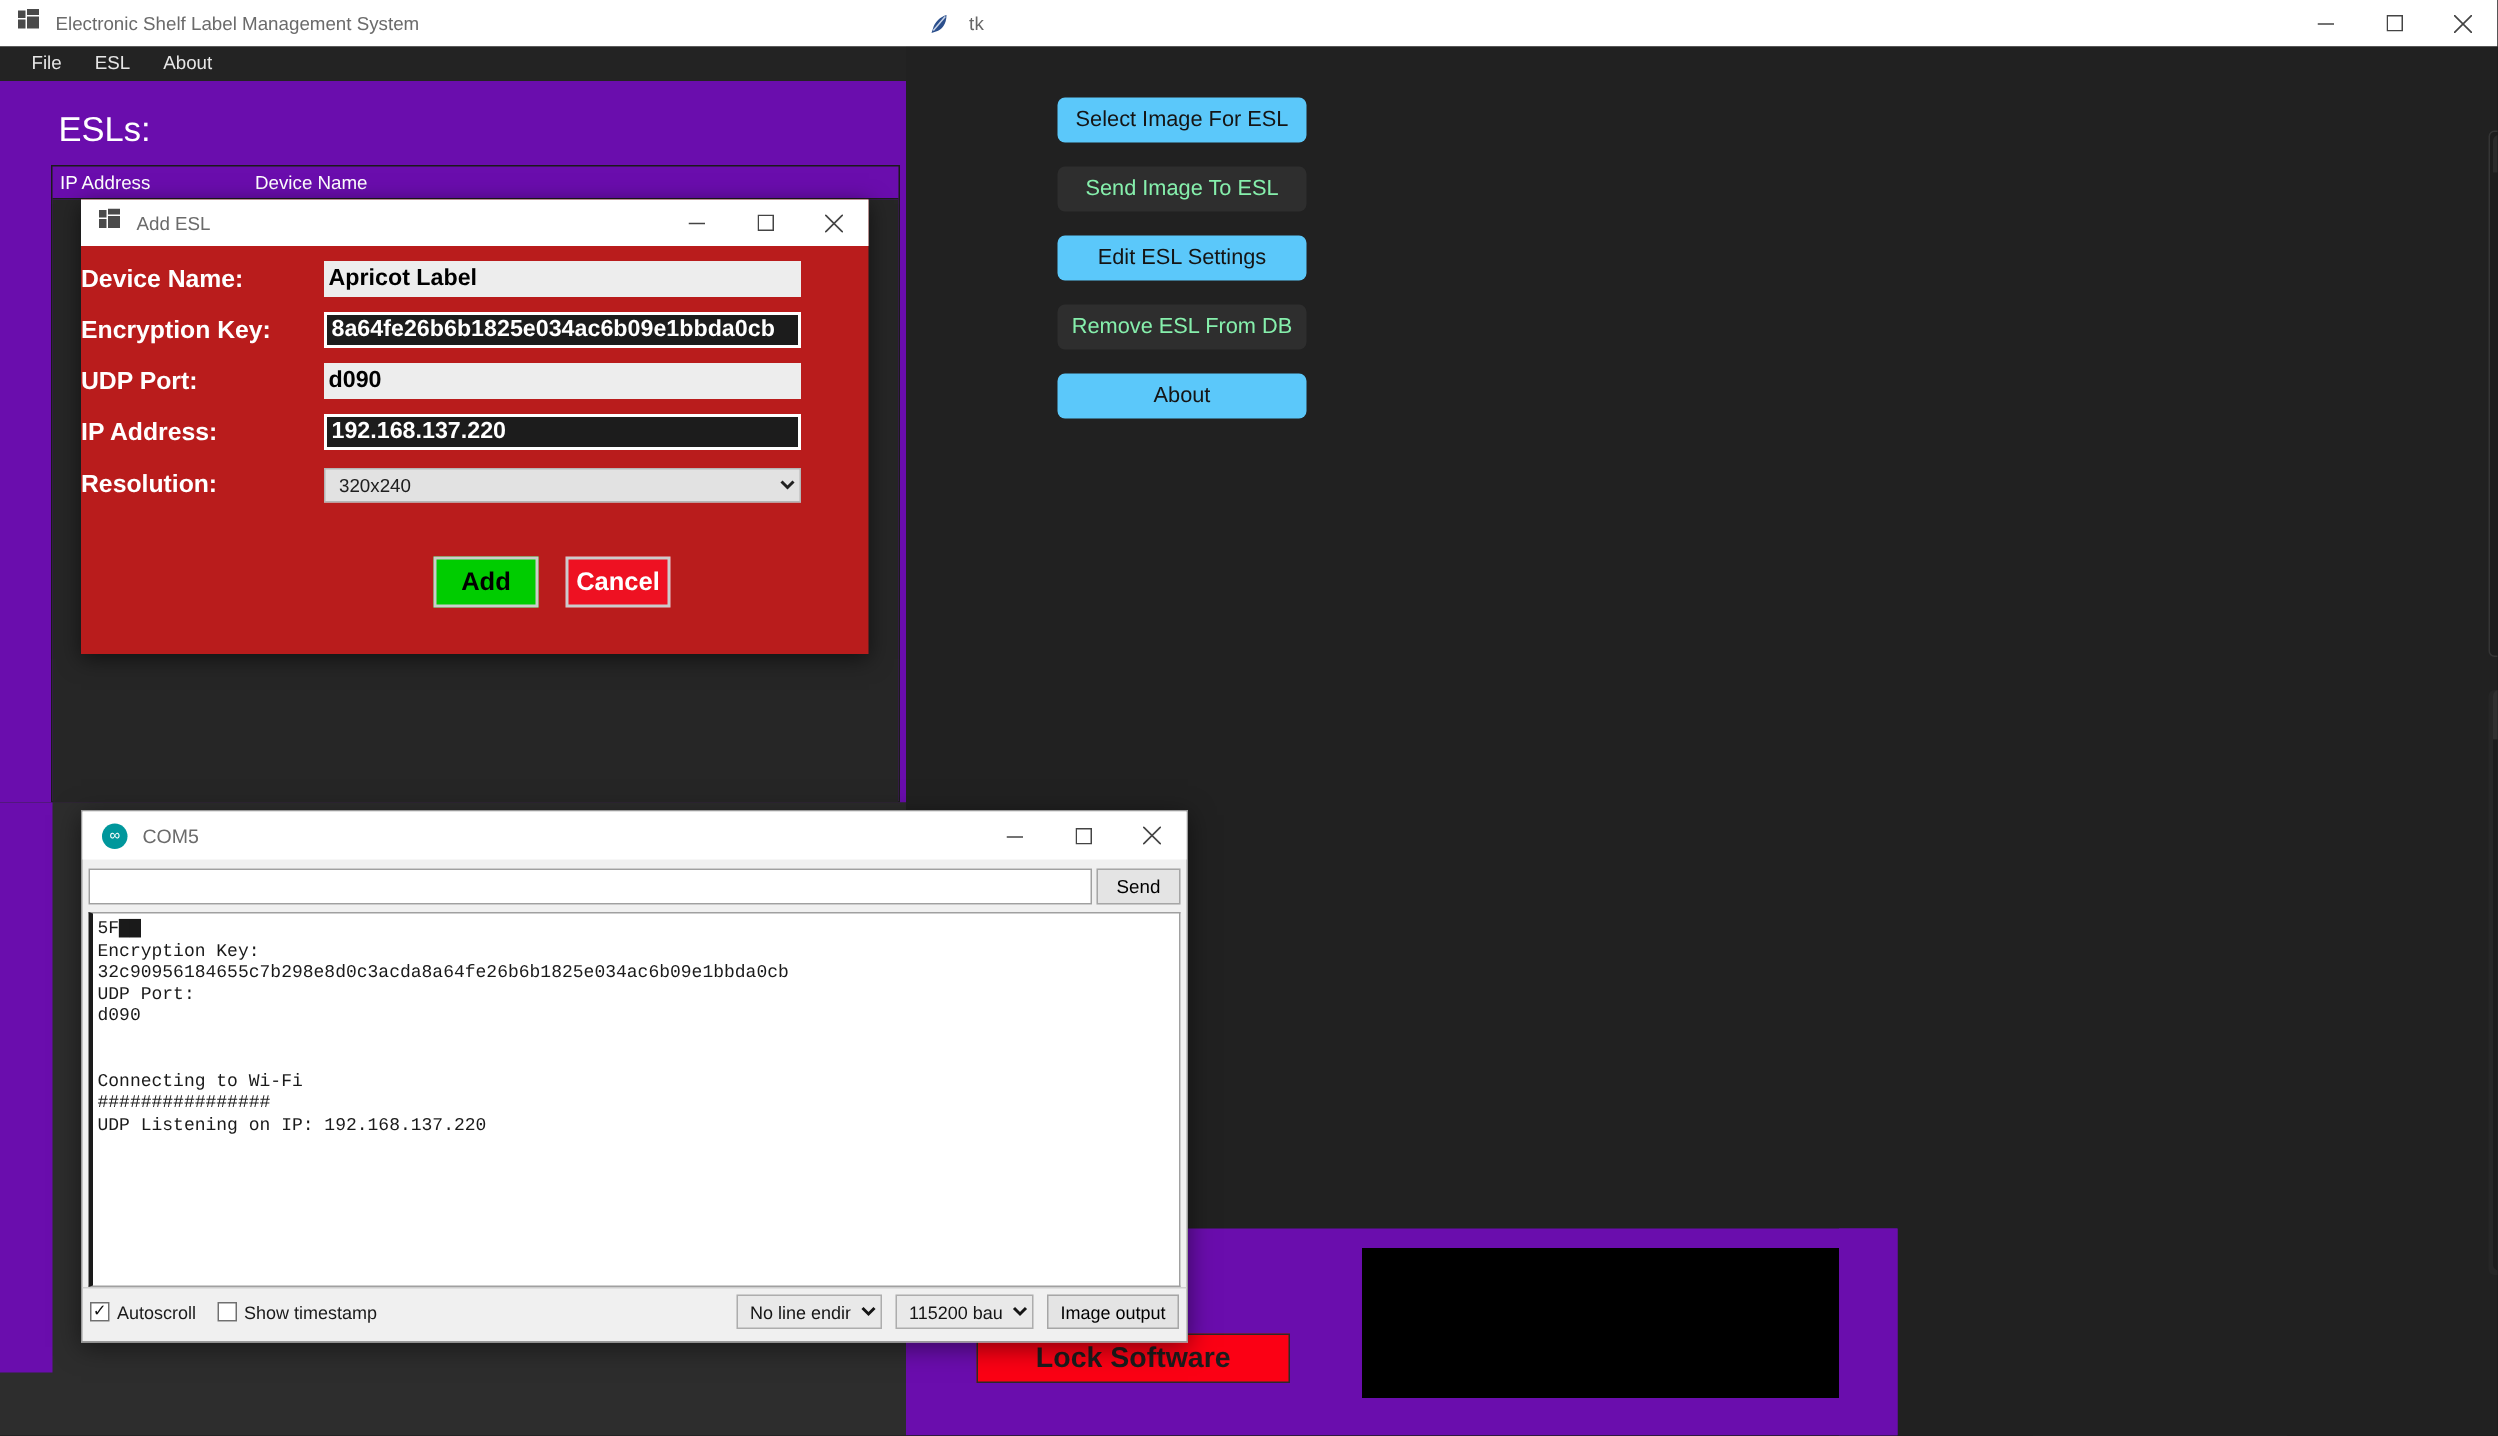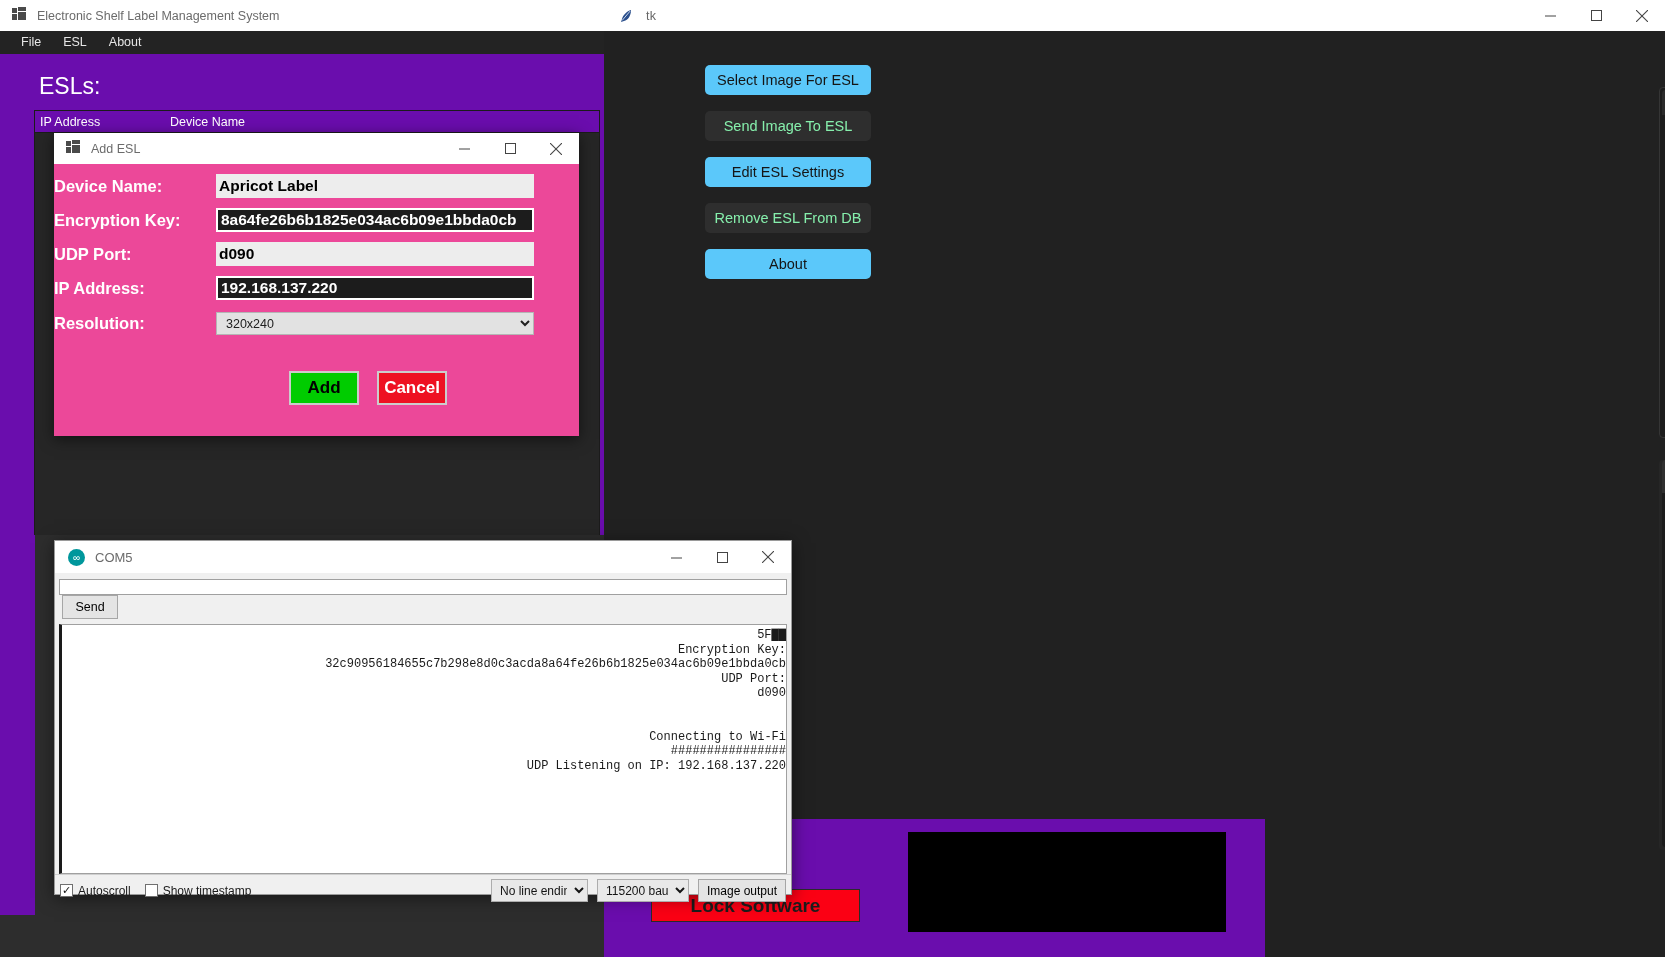--- a/index.html
+++ b/index.html
@@ -120,21 +120,21 @@
   }
   #esl-table-head .th-ip { width: 135px; padding-left: 5px; }
   #esl-table-head .th-name { flex: 1; }
   #esl-table-body { background: #262626; height: 402px; }
   #main-lower { position: absolute; left: 0; top: 535px; width: 604px; height: 422px; background: #2d2d2d; }
   #main-leftstrip { position: absolute; left: 0; top: 535px; width: 35px; height: 380px; background: #6a0dad; }
 
   
   #add-esl-dialog {
     position: absolute; left: 54px; top: 133px; width: 525px; height: 303px;
-    background: #ec4899;
+    background: #b91c1c;
     box-shadow: 0 3px 14px rgba(0,0,0,.55);
   }
   #add-esl-titlebar {
     height: 31px; background: #ffffff; display: flex; align-items: center;
   }
   #add-esl-titlebar .dlg-title { margin-left: 10px; font-size: 12.5px; color: #6b6b6b; }
   .dlg-row { display: flex; align-items: center; margin-top: 10px; }
   .dlg-label {
     width: 162px; text-align: left; padding-right: 12px;
     color: #ffffff; font-size: 16.5px; font-weight: bold;
@@ -167,37 +167,36 @@
     background: #f0f0f0; border: 1px solid #9a9a9a;
     box-shadow: 0 3px 16px rgba(0,0,0,.5);
   }
   #com-titlebar { height: 32px; background: #ffffff; display: flex; align-items: center; }
   #com-icon {
     margin-left: 13px; width: 17px; height: 17px; border-radius: 50%;
     background: #00979c; color:#ffffff; font-size: 10px;
     display:flex; align-items:center; justify-content:center;
   }
   #com-title { margin-left: 10px; font-size: 13px; color: #6b6b6b; }
-  #com-sendrow { display: flex; padding: 6px 4px 5px 4px; flex-direction: column; }
+  #com-sendrow { display: flex; padding: 6px 4px 5px 4px; }
   #com-sendinput {
     flex: 1; height: 24px; border: 1px solid #a0a0a0; background: #ffffff;
     font-size: 12px; padding-left: 4px; font-family: "Liberation Sans", sans-serif;
   }
   #com-sendbtn {
     width: 56px; height: 24px; margin-left: 3px; font-size: 12.5px;
     background: #e4e4e4; border: 1px solid #a6a6a6; cursor: default;
     font-family: "Liberation Sans", sans-serif;
   }
   #com-output {
     margin: 0 4px; height: 250px; background: #ffffff;
     border: 1px solid #a0a0a0; border-left: 3px solid #1a1a1a;
     font-family: "Liberation Mono", monospace; font-size: 12px;
     color: #1a1a1a; padding: 3px 0 0 3px; white-space: pre; line-height: 14.5px;
     overflow: hidden;
-    text-align: right;
   }
   #com-statusbar {
     display: flex; align-items: center; height: 32px; padding: 0 5px;
     border-top: 1px solid #cfcfcf;
   }
   .com-check { display: flex; align-items: center; font-size: 12px; color: #1a1a1a; margin-right: 14px; }
   .cbox {
     width: 13px; height: 13px; border: 1px solid #707070; background: #fff;
     margin-right: 5px; display: flex; align-items: center; justify-content: center;
     font-size: 11px; color: #111; line-height: 1;

